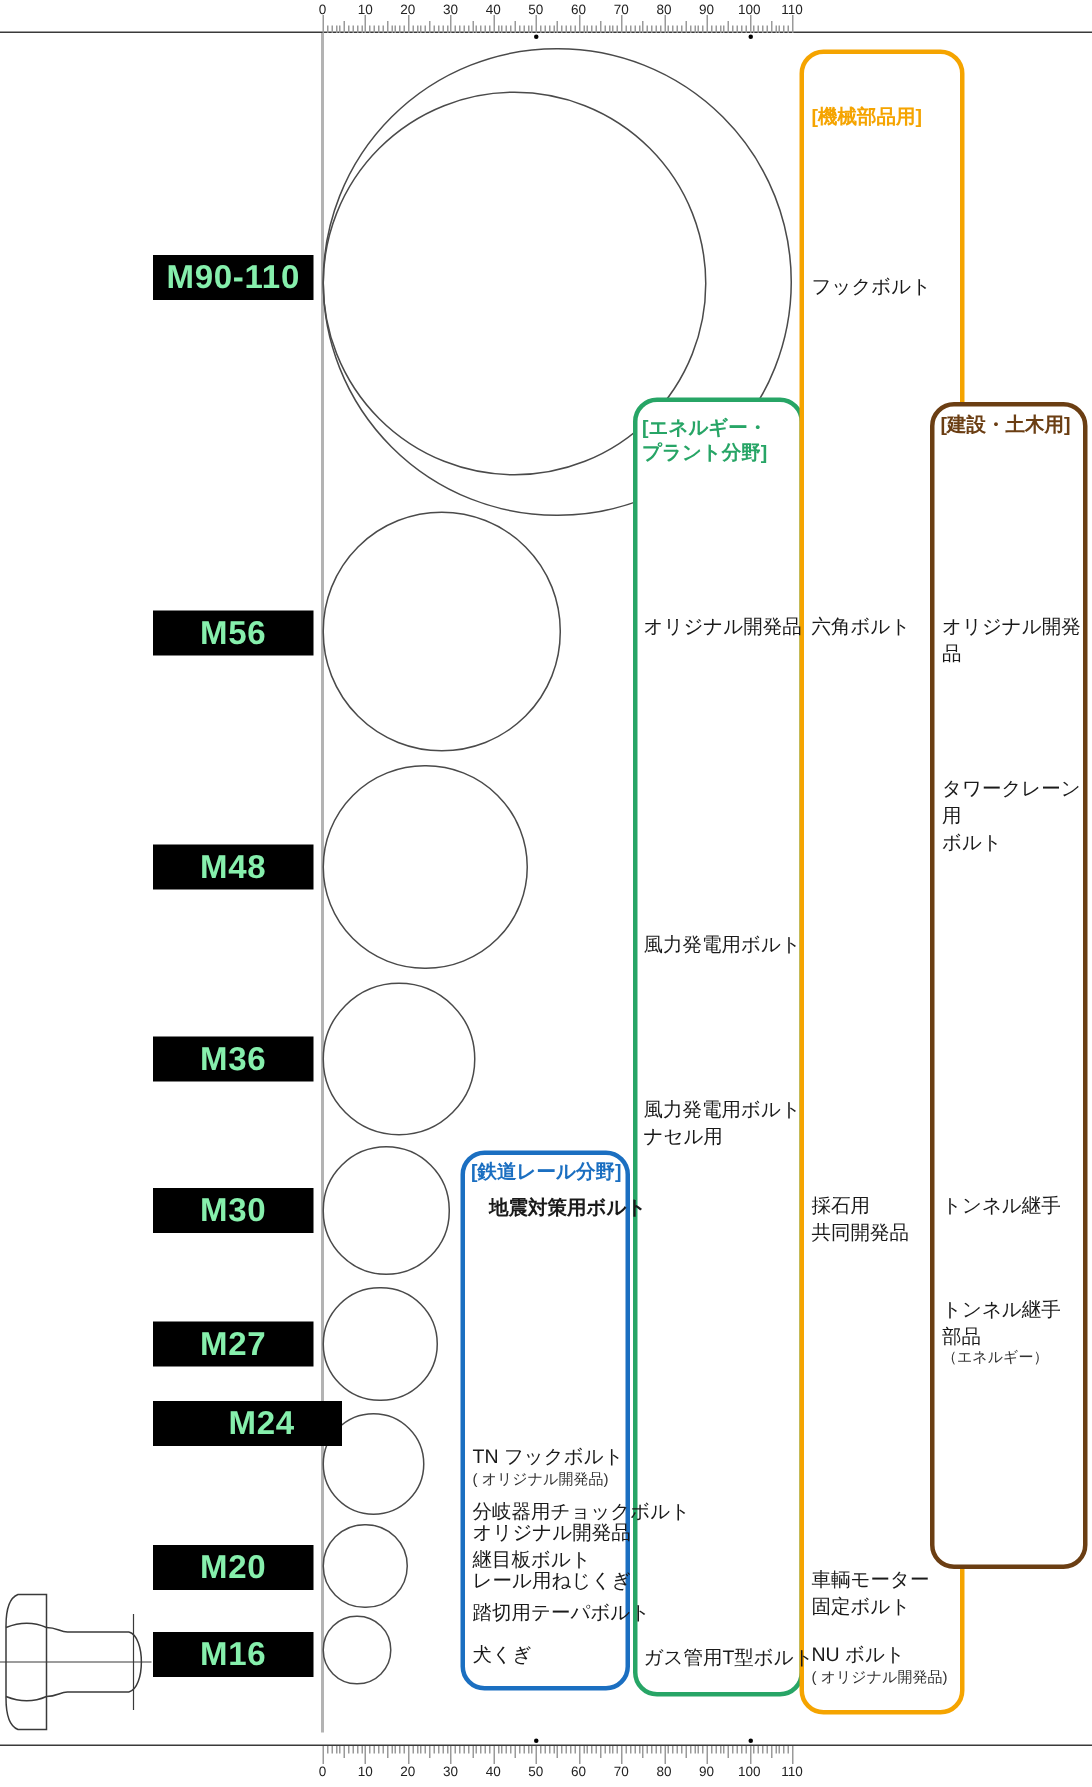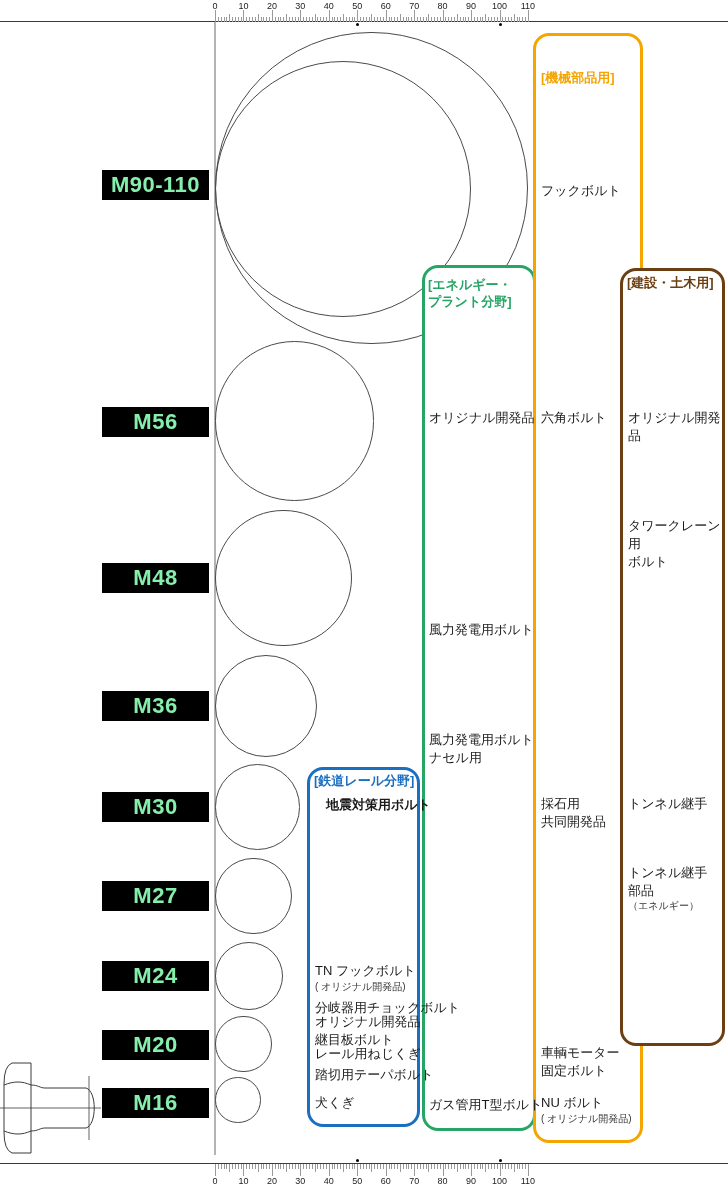--- a/index.html
+++ b/index.html
@@ -362,19 +362,19 @@
     <div class="size-label" style="top: 407px;">M56</div>
     <div class="circle" style="left: 215px; top: 341.34px; width: 159.32px; height: 159.32px;"></div>
     <div class="size-label" style="top: 563px;">M48</div>
     <div class="circle" style="left: 215px; top: 509.72px; width: 136.56px; height: 136.56px;"></div>
     <div class="size-label" style="top: 691px;">M36</div>
     <div class="circle" style="left: 215px; top: 654.79px; width: 102.42px; height: 102.42px;"></div>
     <div class="size-label" style="top: 792px;">M30</div>
     <div class="circle" style="left: 215px; top: 764.325px; width: 85.35px; height: 85.35px;"></div>
     <div class="size-label" style="top: 881px;">M27</div>
     <div class="circle" style="left: 215px; top: 857.592px; width: 76.815px; height: 76.815px;"></div>
-    <div class="size-label" style="top: 961px;">M24</div>
+    <div class="size-label" style="top: 934px; padding-left: 19px;">M24</div>
     <div class="circle" style="left: 215px; top: 941.86px; width: 68.28px; height: 68.28px;"></div>
     <div class="size-label" style="top: 1030px;">M20</div>
     <div class="circle" style="left: 215px; top: 1015.55px; width: 56.9px; height: 56.9px;"></div>
     <div class="size-label" style="top: 1088px;">M16</div>
     <div class="circle" style="left: 215px; top: 1077.24px; width: 45.52px; height: 45.52px;"></div>
   </div>
 
 </body></html>

